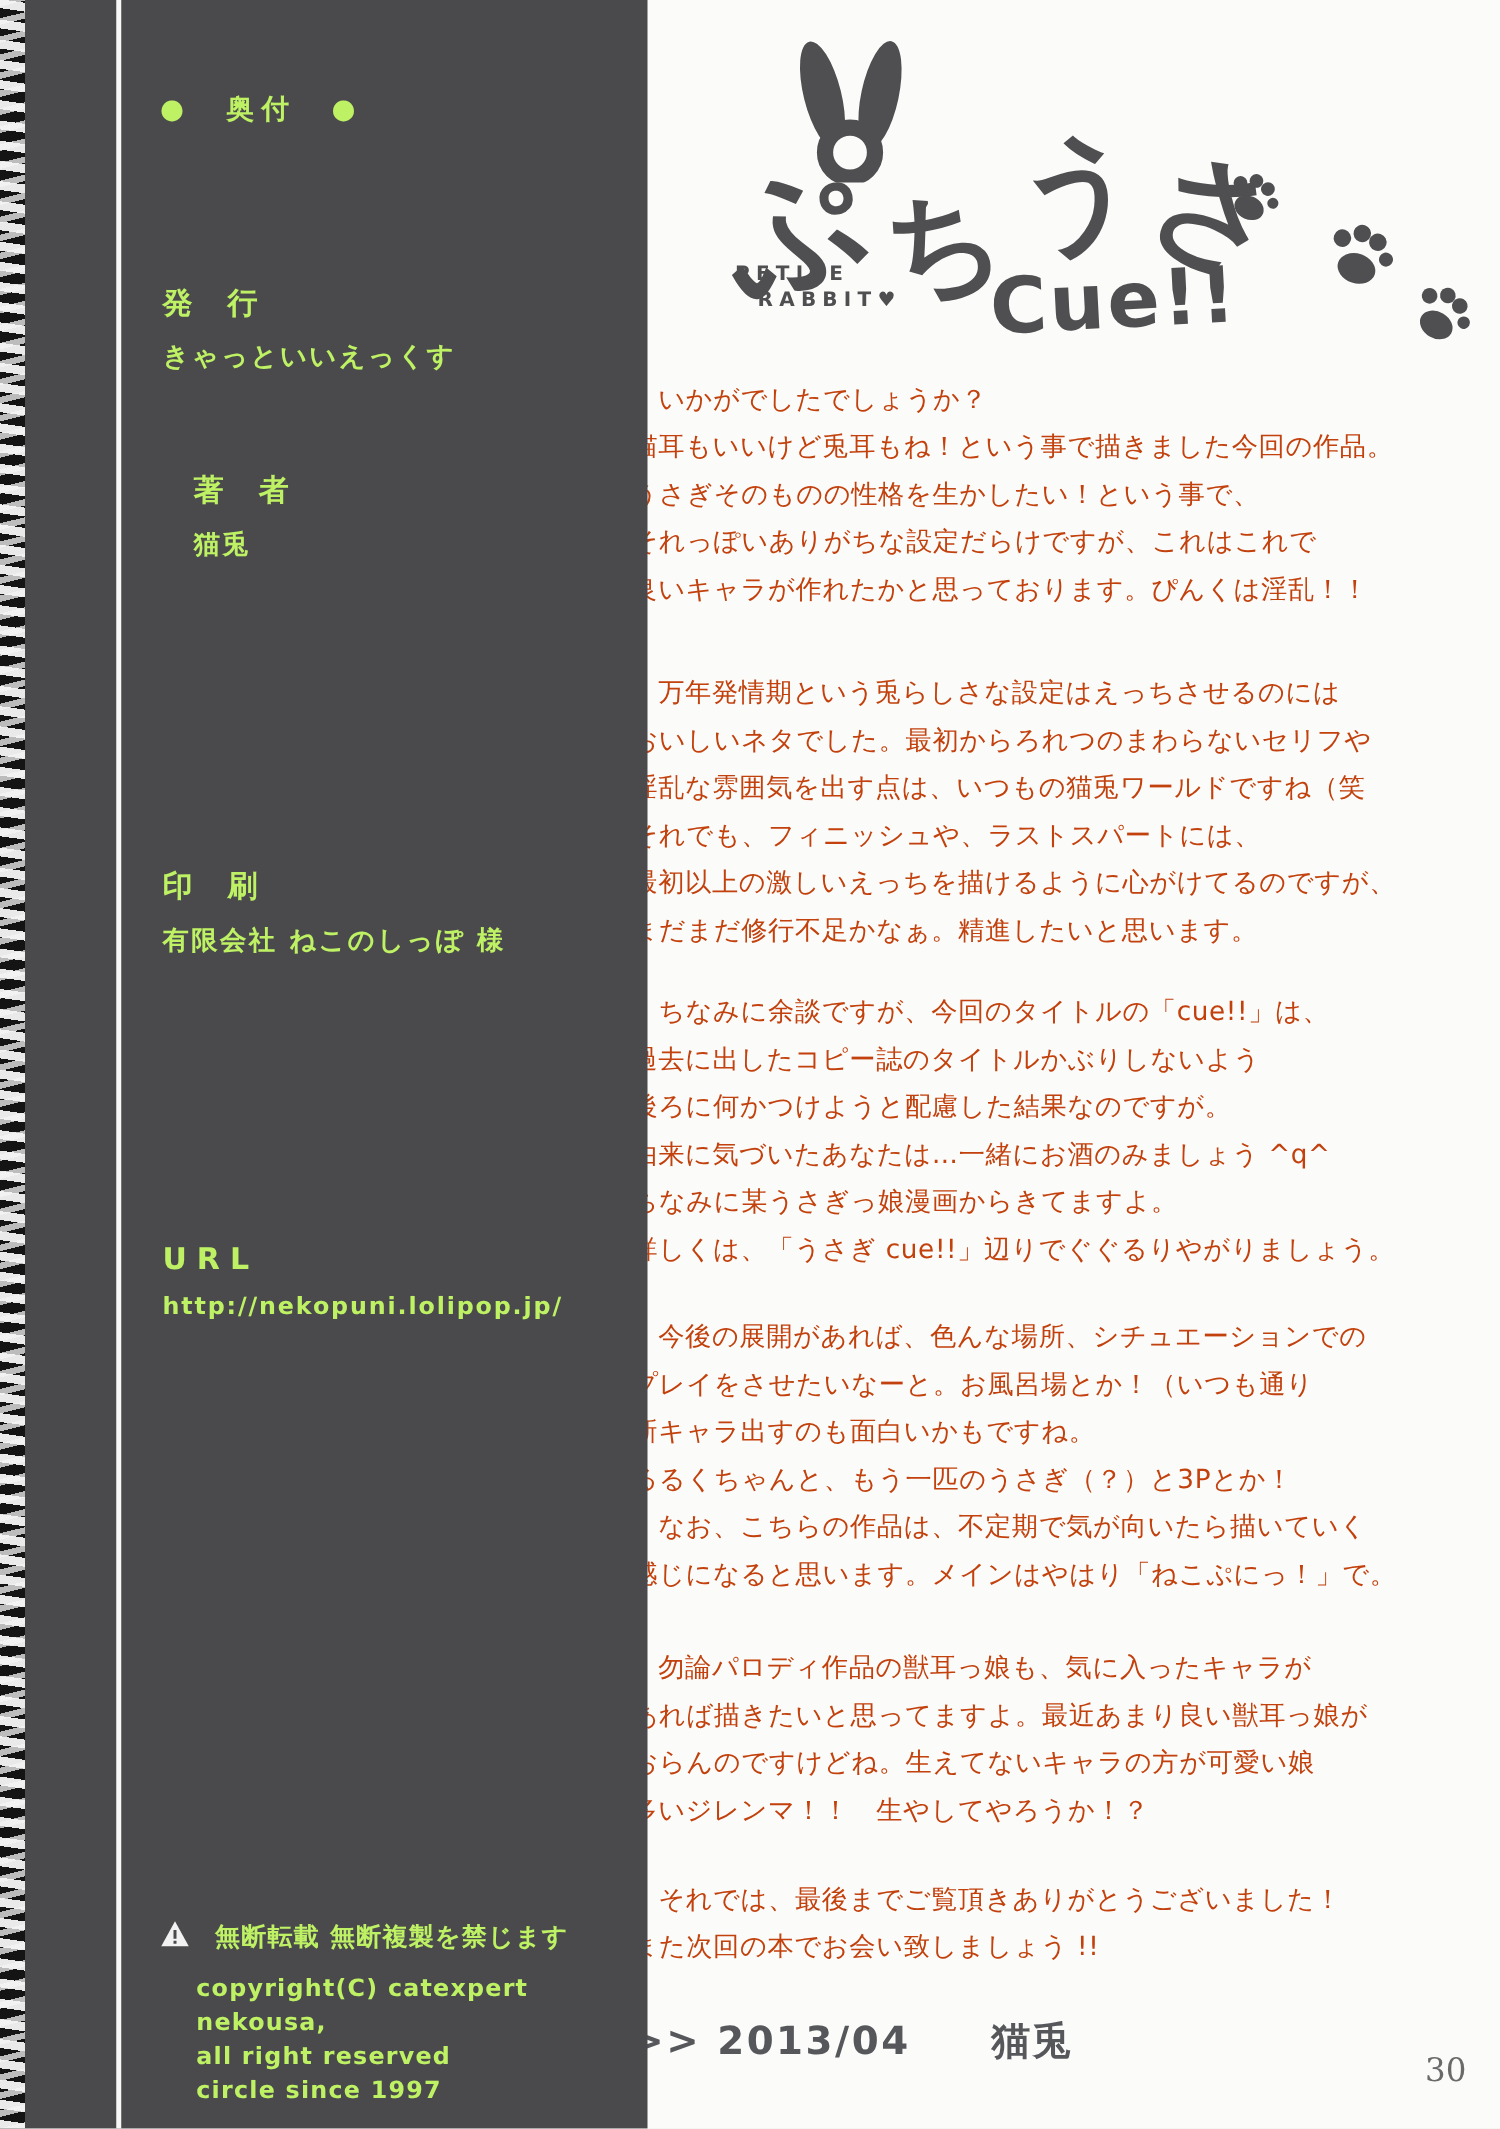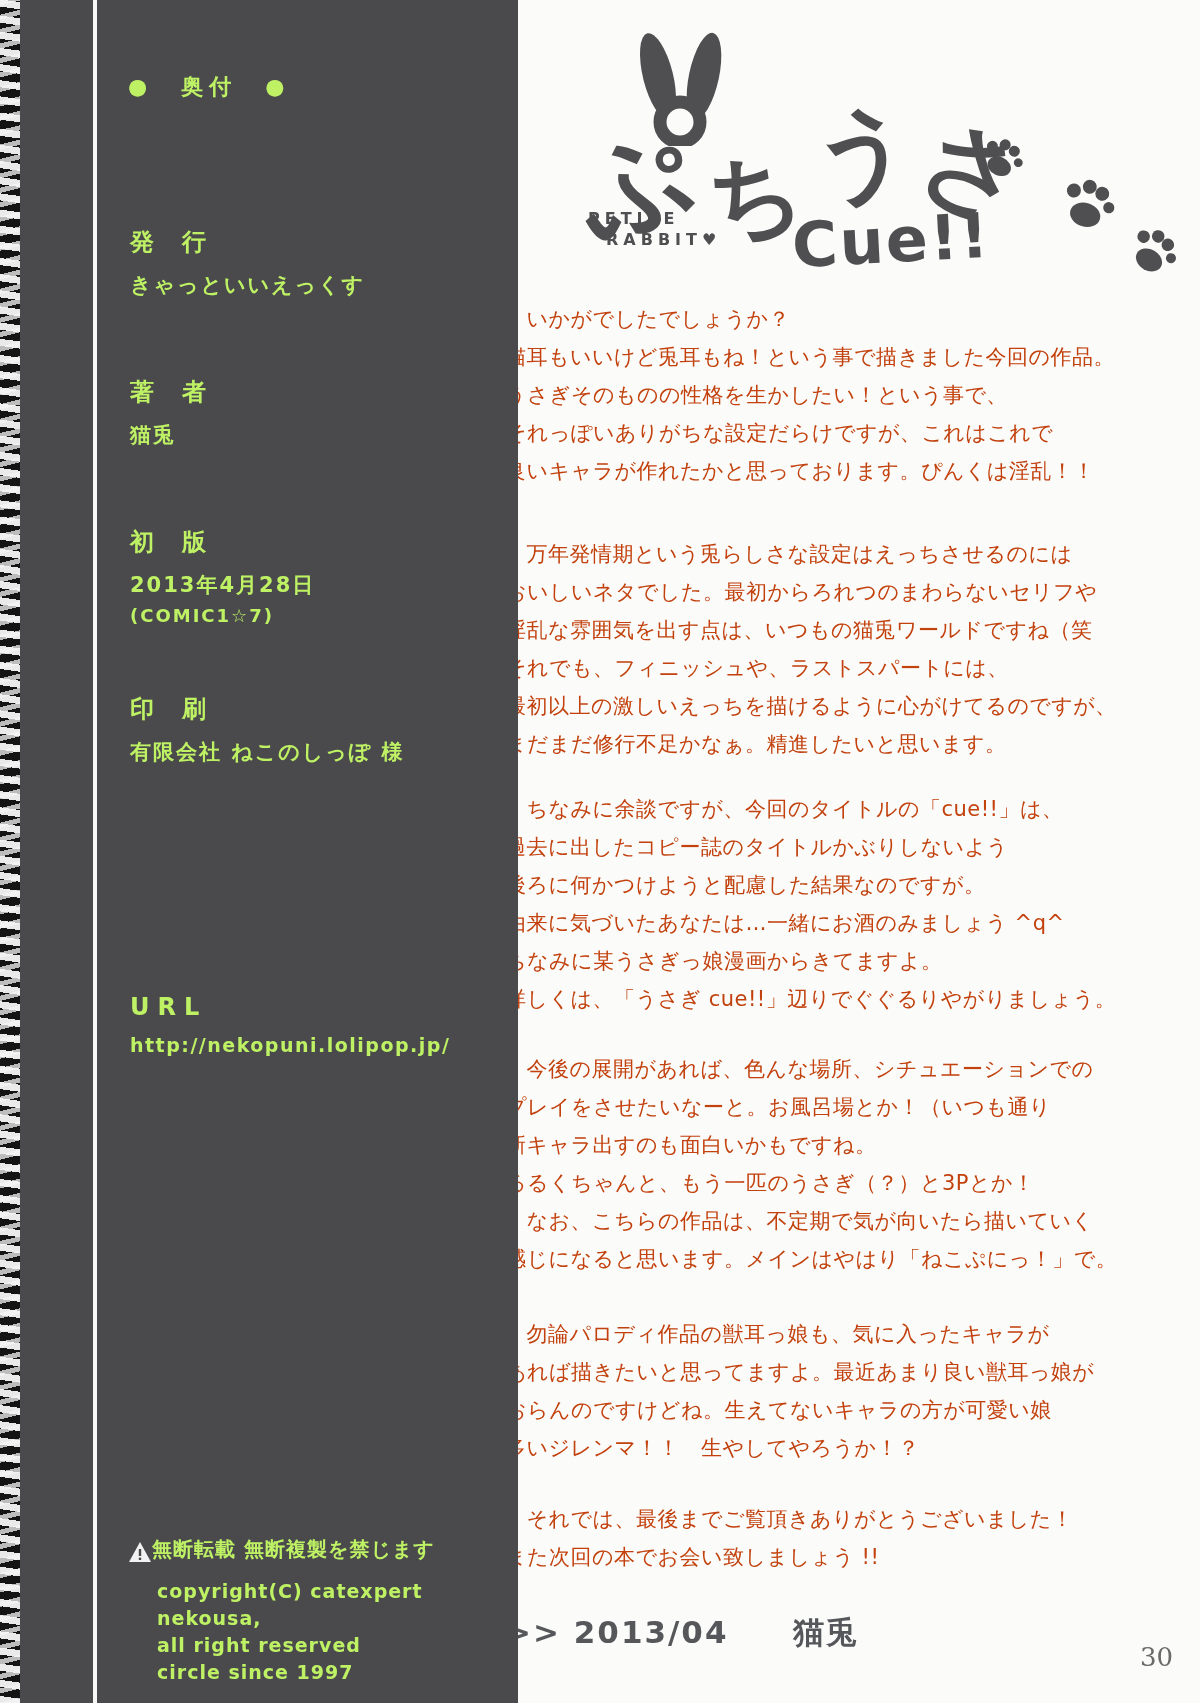--- a/index.html
+++ b/index.html
@@ -35,31 +35,31 @@
   .okuzuke-header{
     position:absolute;left:128px;top:72px;
     font-size:22px;font-weight:bold;letter-spacing:6px;
   }
   .sec{position:absolute;left:130px;}
   .sec .label{font-size:24px;font-weight:bold;letter-spacing:2px;}
   .sec .value{margin-top:13px;font-size:21px;font-weight:bold;letter-spacing:2px;white-space:nowrap;}
   .sec .value.latin{font-size:19px;letter-spacing:1.5px;}
   .sec .note{margin-top:6px;font-size:18px;font-weight:bold;letter-spacing:2px;}
   .sec-hakkou {top:226px;}
-  .sec-chosha {top:376px;}
+  .sec-chosha {top:376px;margin-left:25px;}
   .sec-shohan {top:526px;}
   .sec-insatsu{top:693px;}
   .sec-renraku{top:844px;}
   .sec-url    {top:993px;}
   .sec-url .label{letter-spacing:8px;}
 
   .notice{
     position:absolute;left:128px;top:1536px;
     font-size:20px;font-weight:bold;letter-spacing:1px;
-    display:flex;align-items:flex-end;gap:0;white-space:nowrap;
+    display:flex;align-items:flex-start;gap:20px;white-space:nowrap;
   }
   .warn-svg{display:block;}
   .copyright{
     position:absolute;left:128px;top:1578px;
     font-size:19px;font-weight:bold;letter-spacing:1px;
     line-height:27px;
     margin-left:29px;
   }
   .lines{white-space:pre-line;}
 
@@ -124,25 +124,20 @@
     <div class="sec sec-hakkou">
       <div class="label">発　行</div>
       <div class="value">きゃっといいえっくす</div>
     </div>
 
     <div class="sec sec-chosha">
       <div class="label">著　者</div>
       <div class="value">猫兎</div>
     </div>
 
-    <div class="sec sec-shohan">
-      <div class="label">初　版</div>
-      <div class="value">2013年4月28日</div>
-      <div class="note">(COMIC1☆7)</div>
-    </div>
 
     <div class="sec sec-insatsu">
       <div class="label">印　刷</div>
       <div class="value">有限会社 ねこのしっぽ 様</div>
     </div>
 
 
     <div class="sec sec-url">
       <div class="label">URL</div>
       <div class="value latin">http://nekopuni.lolipop.jp/</div>

